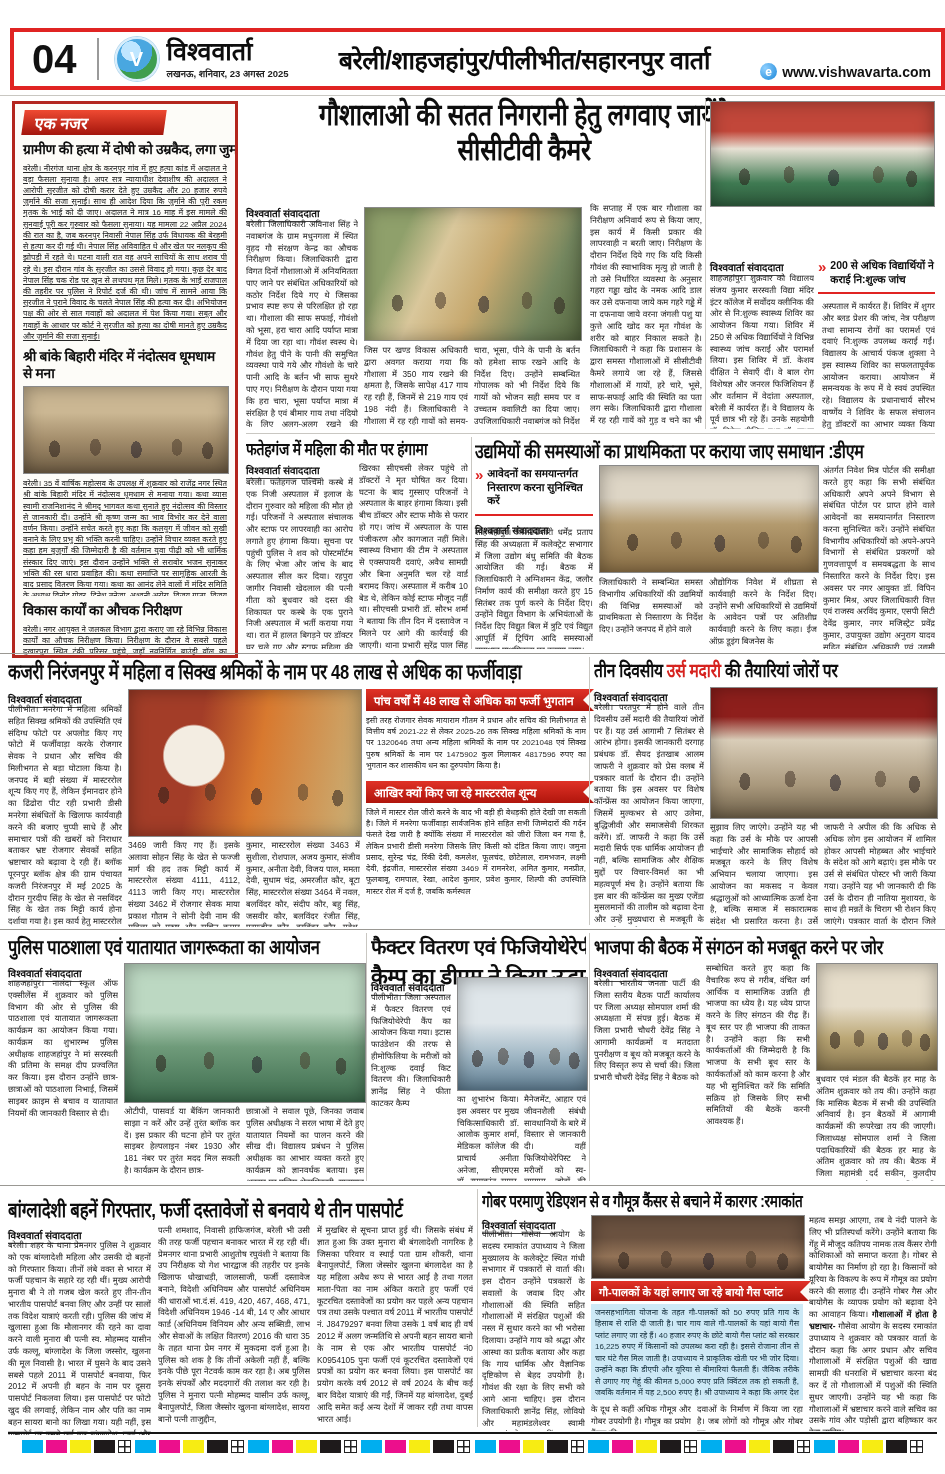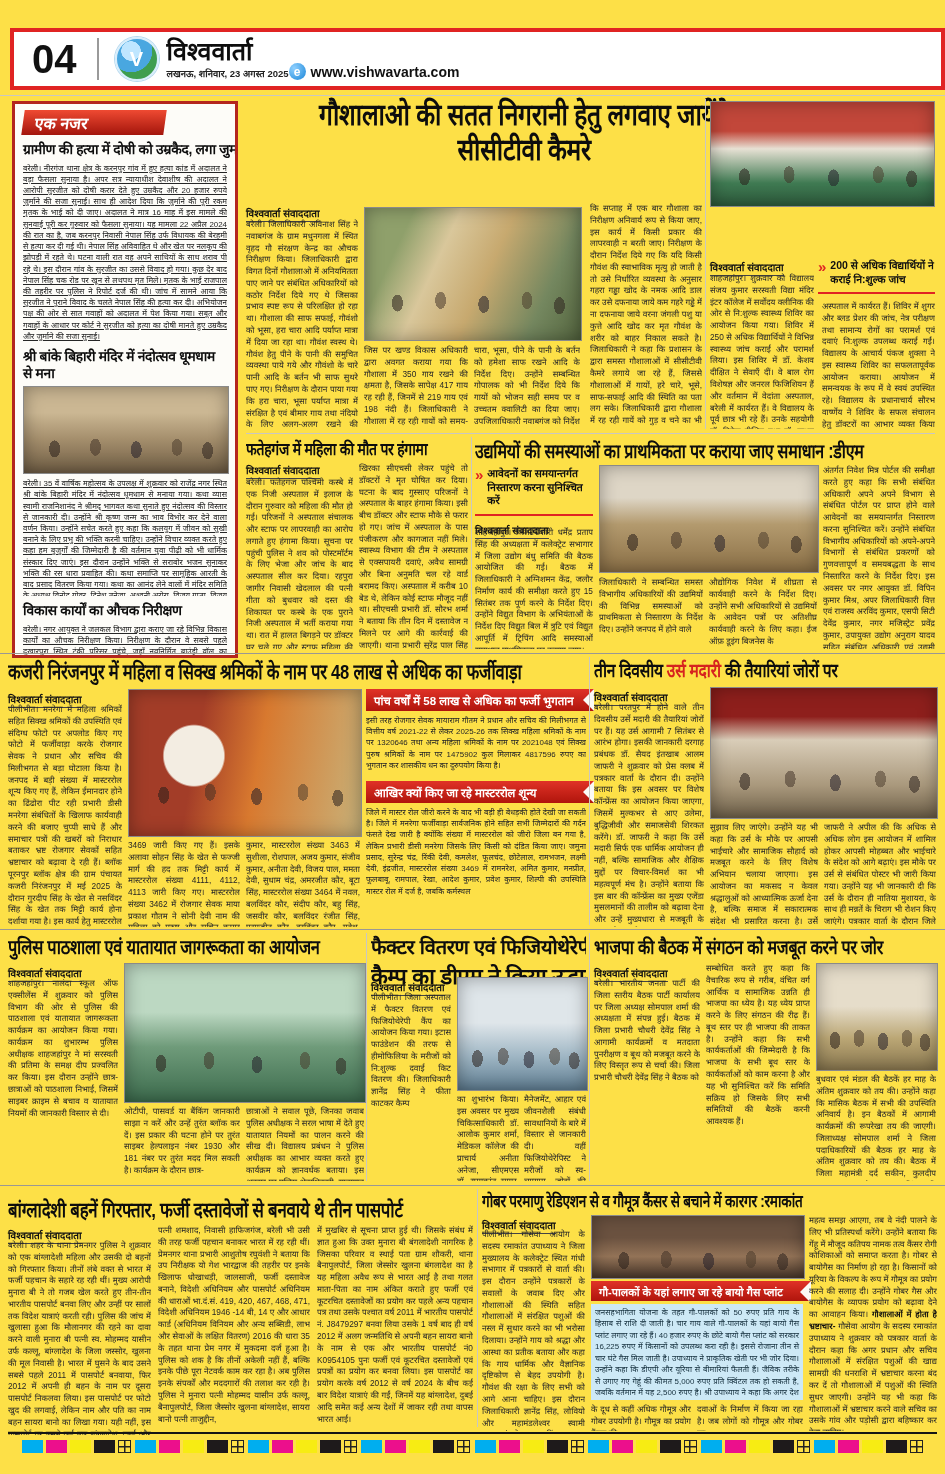--- a/index.html
+++ b/index.html
@@ -1,16 +1,16 @@
 <!DOCTYPE html>
 <html lang="hi"><head>
 <meta charset="utf-8">
 <style>
   html,body{margin:0;padding:0;background:#e8e8e8;}
-  .page{position:relative;width:945px;height:1474px;margin:0 auto;background:#fde047;
+  .page{position:relative;width:945px;height:1474px;margin:0 auto;background:#ffffff;
         font-family:"Liberation Sans","DejaVu Sans",sans-serif;color:#1c1c1c;overflow:hidden;}
   
   .masthead{position:absolute;left:10px;top:28px;width:915px;height:54px;border:4px solid #e02423;
             background:#fff;display:flex;align-items:center;padding:0 6px;}
   .pageno{font-size:40px;font-weight:700;color:#111;padding:0 12px;line-height:1;}
   .mast-div{width:2px;height:42px;background:#9a9a9a;margin:0 8px;}
   .logo{width:40px;height:40px;border-radius:50%;margin:0 8px;
         background:radial-gradient(circle at 35% 30%,#bfe6ff 0 25%,#49a7e0 26% 55%,#3f9e4f 56% 100%);
         display:flex;align-items:center;justify-content:center;color:#fff;font-weight:800;font-size:20px;
         border:2px solid #d8eefc;box-shadow:0 0 0 1px #b7d9ef;}
@@ -80,20 +80,21 @@
 <div class="page">
 
   <header class="masthead">
     <div class="pageno">04</div>
     <div class="mast-div"></div>
     <div class="logo">V</div>
     <div>
       <div class="paper-name">विश्ववार्ता</div>
       <div class="dateline">लखनऊ,  शनिवार, 23 अगस्त 2025</div>
     </div>
+    <div class="edition">बरेली/शाहजहांपुर/पीलीभीत/सहारनपुर वार्ता</div>
     <div class="webwrap">
       <span class="e-icon">e</span>
       <a href="#" class="website">www.vishwavarta.com</a>
     </div>
   </header>
   <div class="hrule" style="left:0;top:95px;width:945px;"></div>
 
   <aside class="eknazar">
     <div class="band">एक नजर</div>
     <div class="nz-head" style="white-space:nowrap;">ग्रामीण की हत्या में दोषी को उम्रकैद, लगा जुर्माना</div>
@@ -170,21 +171,21 @@
   <section style="left:8px;top:657px;width:578px;height:270px;">
     <div class="hl cond" style="font-size:21px;width:126%;transform:scaleX(.79);">कजरी निरंजनपुर में महिला व सिक्ख श्रमिकों के नाम पर 48 लाख से अधिक का फर्जीवाड़ा</div>
     <div class="region" style="left:0;top:32px;width:578px;height:238px;">
       <span class="byline">विश्ववार्ता संवाददाता</span>
       <div class="col" style="left:0;top:15px;width:114px;height:223px;">पीलीभीत। मनरेगा में महिला श्रमिकों सहित सिक्ख श्रमिकों की उपस्थिति एवं संदिग्ध फोटो पर अपलोड किए गए फोटो में फर्जीवाड़ा करके रोजगार सेवक ने प्रधान और सचिव की मिलीभगत से बड़ा घोटाला किया है। जनपद में बड़ी संख्या में मास्टररोल शून्य किए गए हैं, लेकिन ईमानदार होने का ढिंढोरा पीट रही प्रभारी डीसी मनरेगा संबंधितों के खिलाफ कार्यवाही करने की बजाए चुप्पी साधे हैं और समाचार पत्रों की खबरों को निराधार बताकर भ्रष्ट रोजगार सेवकों सहित भ्रष्टाचार को बढ़ावा दे रही हैं। ब्लॉक पूरनपुर ब्लॉक क्षेत्र की ग्राम पंचायत कजरी निरंजनपुर में मई 2025 के दौरान गुरदीप सिंह के खेत से नसविंदर सिंह के खेत तक मिट्टी कार्य होना दर्शाया गया है। इस कार्य हेतु मास्टररोल संख्या 3462, 3463, 3464, 3465, 3466, 3467, 3468,</div>
       <div class="photo ph-gandhi" style="left:120px;top:0;width:232px;height:146px;">
           <div class="people"></div>
         </div>
       <div class="col" style="left:120px;top:151px;width:112px;height:87px;">3469 जारी किए गए हैं। इसके अलावा सोहन सिंह के खेत से फज्जी मार्ग की हद तक मिट्टी कार्य में मास्टररोल संख्या 4111, 4112, 4113 जारी किए गए। मास्टररोल संख्या 3462 में रोजगार सेवक माया प्रकाश गौतम ने सोनी देवी नाम की महिला को पुरुष और सचिन कुमार और रोहित कुमार नाम के पुरुष श्रमिक को महिला के रूप में दर्शाया है। इसके अलावा महिला श्रमिक संवेश, मीना, मंजू देवी, शांति देवी व पुरुष श्रमिक अनिल कुमार, सनी कुमार, महेश</div>
       <div class="col" style="left:238px;top:151px;width:114px;height:87px;">कुमार, मास्टररोल संख्या 3463 में सुशीला, रोशपाल, अजय कुमार, संजीव कुमार, अनीता देवी, विजय पाल, ममता देवी, सुधाम चंद्र, अमरजीत कौर, बूटा सिंह, मास्टररोल संख्या 3464 में नवल, बलविंदर कौर, संदीप कौर, बहु सिंह, जसवीर कौर, बलविंदर रंजीत सिंह, परमजीत कौर, हरविंदर कौर, महेश, मास्टररोल संख्या 3465 में राम सागर, मास्टररोल संख्या 3466 में मस्सा सिंह, हरविंदर सिंह, जगतार सिंह, पूजा देवी, मास्टररोल संख्या 3468 में मलका देवी,</div>
-      <div class="ribbon" style="left:358px;top:0;width:220px;height:22px;font-size:11.5px;">पांच वर्षों में 58 लाख से अधिक का फर्जी भुगतान</div>
+      <div class="ribbon" style="left:358px;top:0;width:220px;height:22px;font-size:11.5px;">पांच वर्षों में 48 लाख से अधिक का फर्जी भुगतान</div>
       <div class="col" style="left:358px;top:26px;width:220px;height:62px;font-size:7.9px;">इसी तरह रोजगार सेवक मायाराम गौतम ने प्रधान और सचिव की मिलीभगत से वित्तीय वर्ष 2021-22 से लेकर 2025-26 तक सिक्ख महिला श्रमिकों के नाम पर 1320646 तथा अन्य महिला श्रमिकों के नाम पर 2021048 एवं सिक्ख पुरुष श्रमिकों के नाम पर 1475902 कुल मिलाकर 4817596 रुपए का भुगतान कर शासकीय धन का दुरुपयोग किया है।</div>
       <div class="ribbon" style="left:358px;top:92px;width:220px;height:22px;font-size:11.5px;">आखिर क्यों किए जा रहे मास्टररोल शून्य</div>
       <div class="col" style="left:358px;top:118px;width:220px;height:120px;font-size:7.9px;">जिले में मास्टर रोल जीरो करने के बाद भी बड़ी ही बेधड़की होते देखी जा सकती है। जिले में मनरेगा फर्जीवाड़ा सार्वजनिक होने सहित सभी जिम्मेदारों की गर्दन फंसते देख जारी है क्योंकि संख्या में मास्टररोल को जीरो जिला बन गया है, लेकिन प्रभारी डीसी मनरेगा जिसके लिए किसी को दंडित किया जाए। जमुना प्रसाद, सुरेन्द्र चंद्र, रिंकी देवी, कमलेश, फूलचंद, छोटेलाल, रामभजन, लक्ष्मी देवी, इंद्रजीत, मास्टररोल संख्या 3469 में रामनरेश, अमित कुमार, मनप्रीत, फूलबाबू, रामपाल, रेखा, आदेश कुमार, प्रवेश कुमार, शिल्पी की उपस्थिति मास्टर रोल में दर्ज है, जबकि कर्मस्थल</div>
     </div>
   </section>
   <div class="vrule" style="left:589px;top:657px;height:268px;"></div>
 
   <section style="left:594px;top:657px;width:342px;height:270px;">
     <div class="hl cond" style="font-size:19px;width:124%;">
       <span>तीन दिवसीय </span><span style="color:#d6231f;">उर्स मदारी</span><span> की तैयारियां जोरों पर</span>

